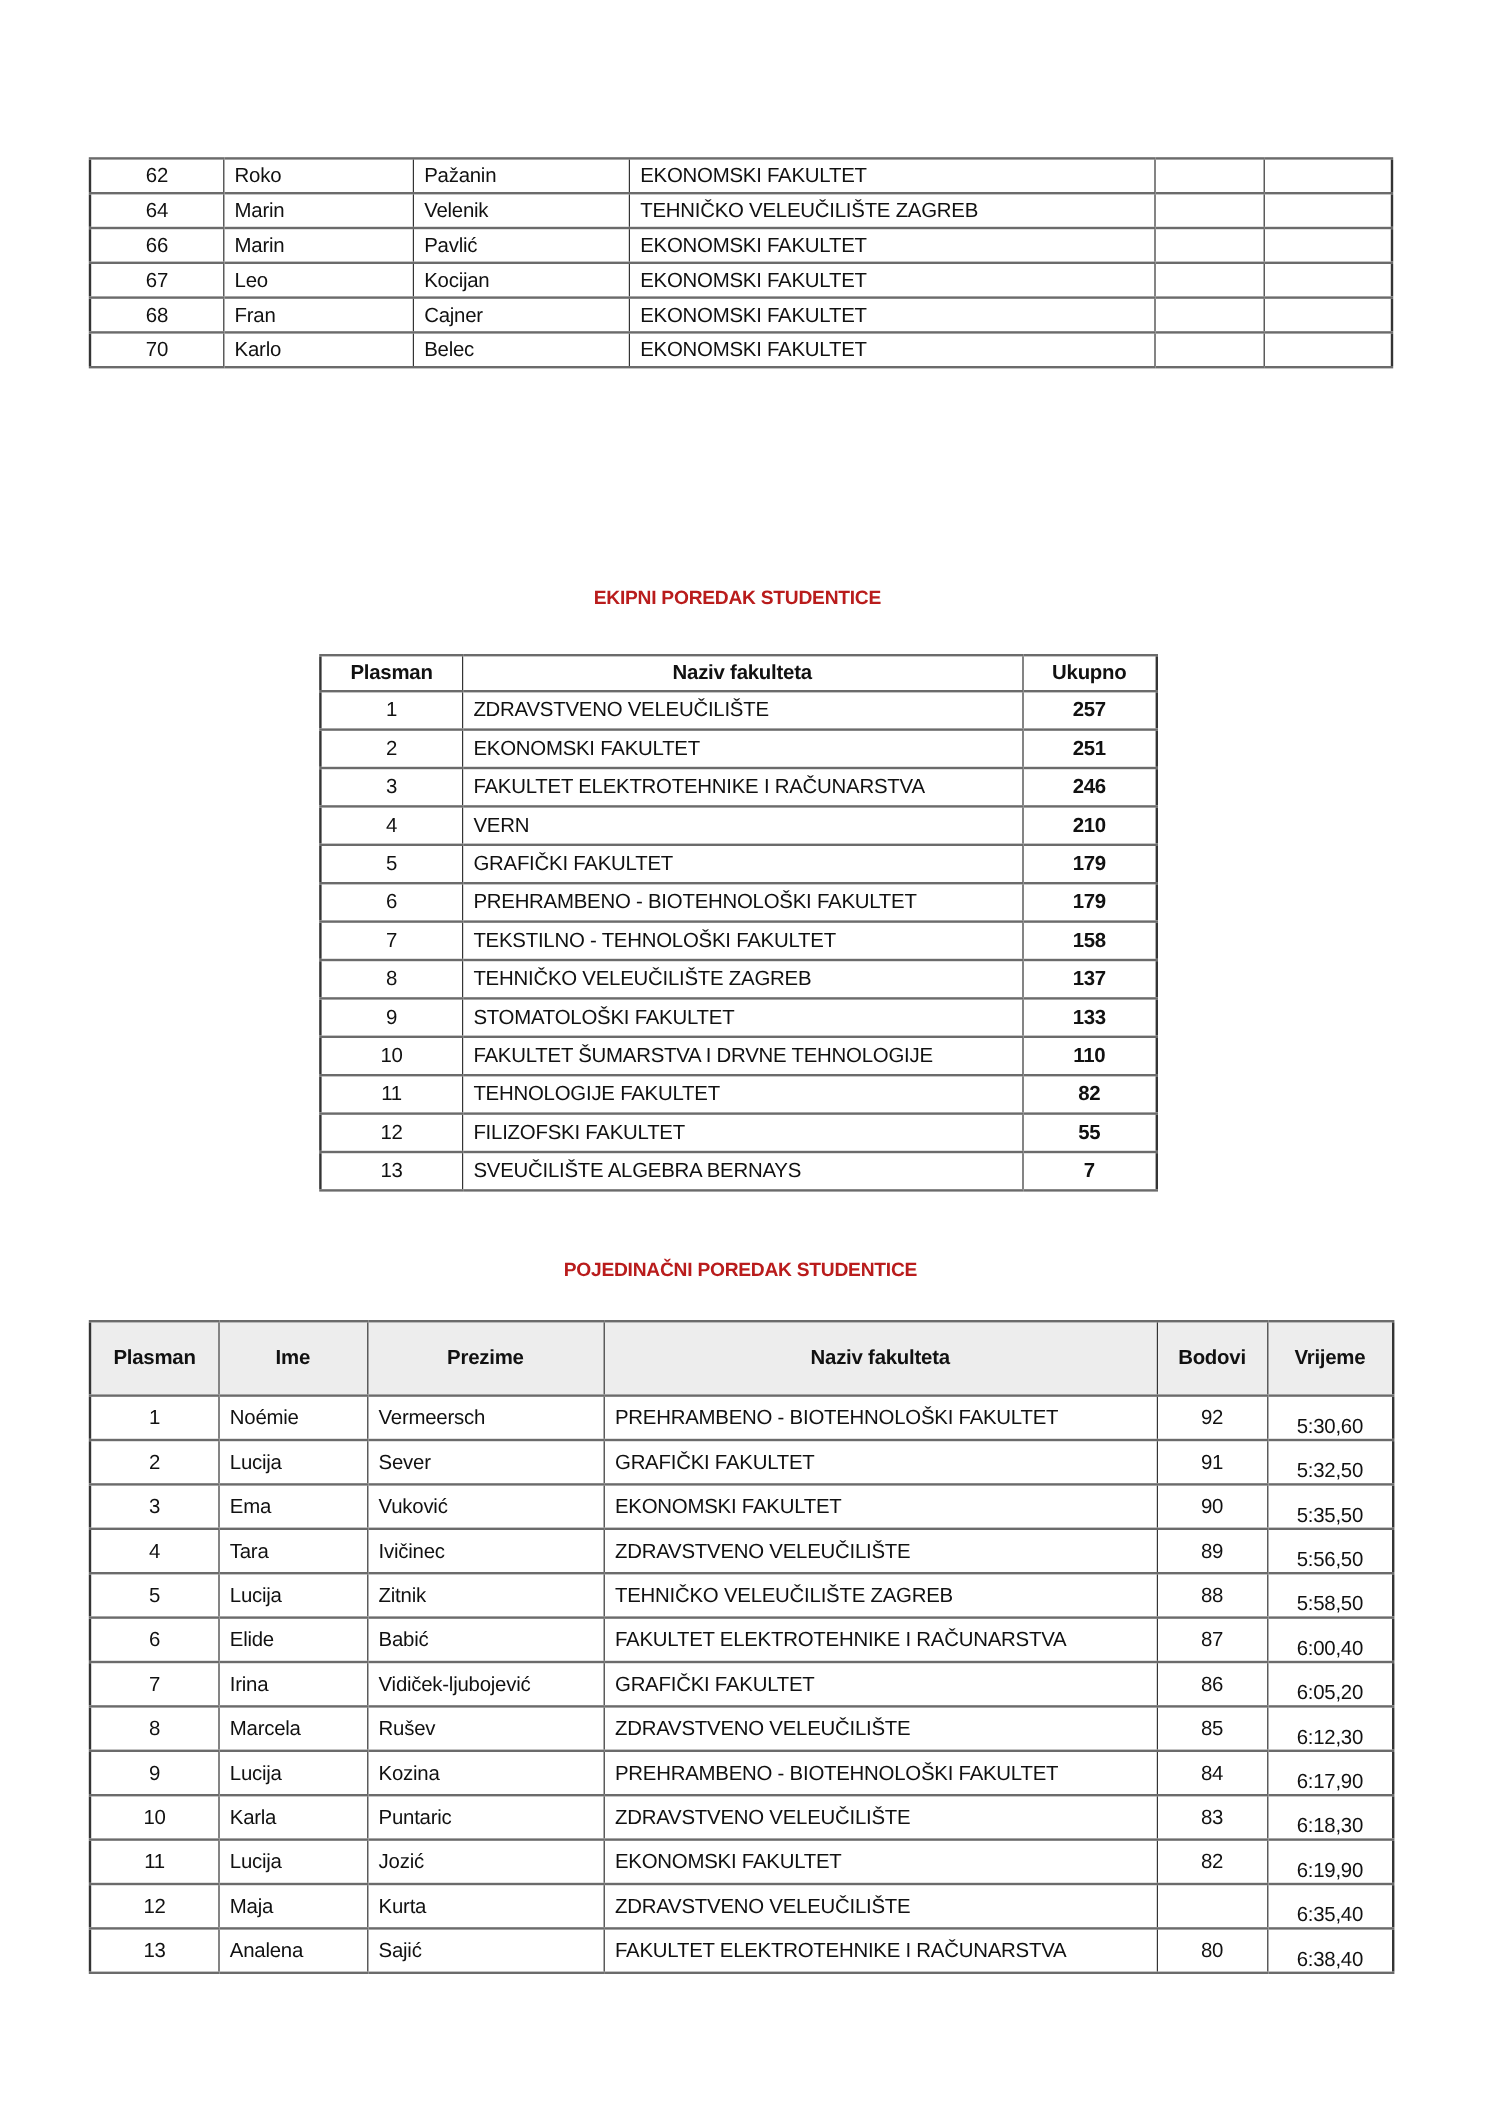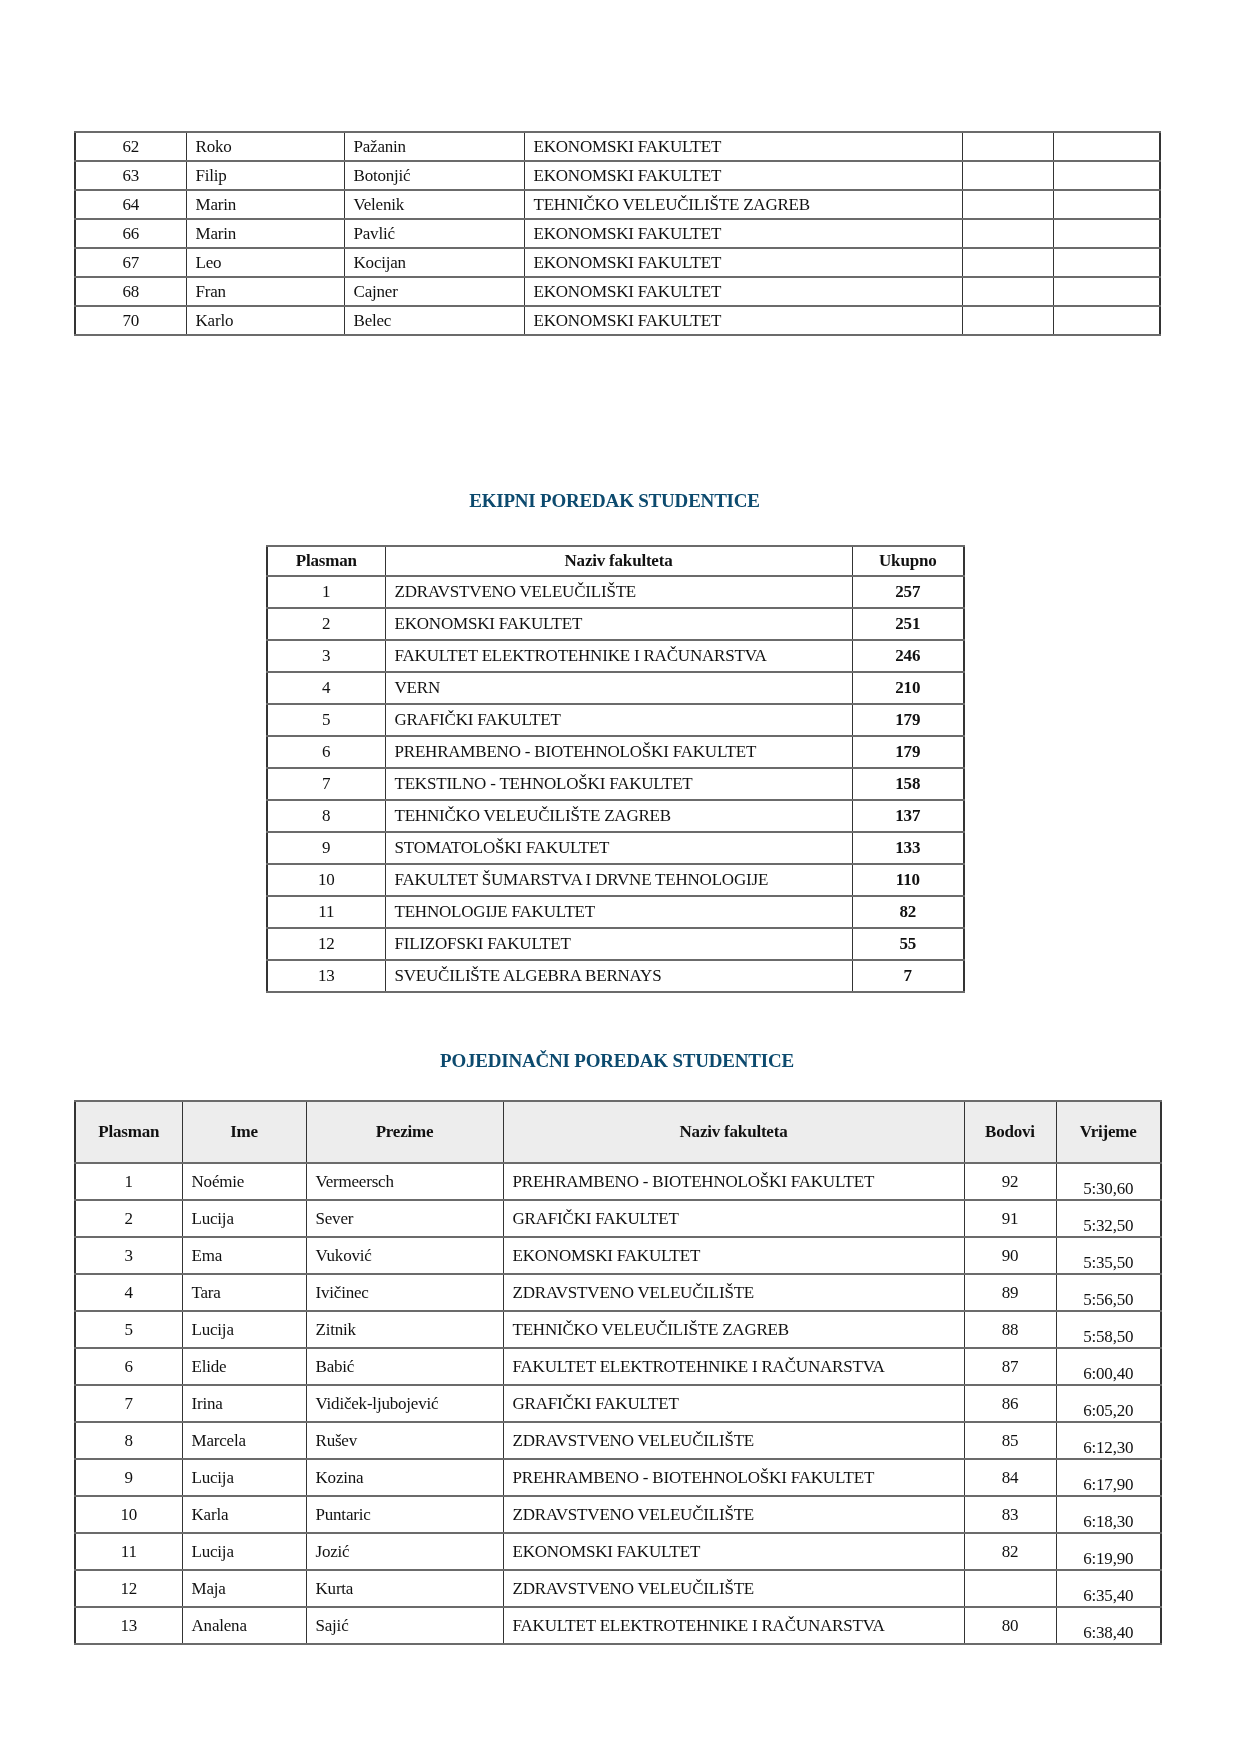--- a/index.html
+++ b/index.html
@@ -5,21 +5,21 @@
   html, body {
     margin: 0;
     padding: 0;
     background: #ffffff;
   }
   .page {
     position: relative;
     width: 1175px;
     height: 1755px;
     background: #ffffff;
-    font-family: Liberation Serif, serif;
+    font-family: Liberation Sans, sans-serif;
     color: #111111;
     overflow: hidden;
   }
   table {
     position: absolute;
     border-collapse: collapse;
     table-layout: fixed;
     border: 2px solid #343434;
   }
   td, th {
@@ -32,24 +32,24 @@
     letter-spacing: -0.2px;
     white-space: nowrap;
     overflow: hidden;
     vertical-align: middle;
     font-weight: normal;
     text-align: left;
   }
   .doc-title {
     position: absolute;
     text-align: center;
-    font-size: 19px;
+    font-size: 16px;
     font-weight: bold;
     letter-spacing: -0.2px;
-    color: #0c4a6e;
+    color: #b91c1c;
   }
   
   .t1 { left: 74px; top: 131px; width: 1085px; }
   .t1 tbody tr { height: 29px; }
   .t1 td:nth-child(1) { text-align: center; }
   
   .t2 { left: 266px; top: 545px; width: 697px; }
   .t2 thead tr { height: 30px; }
   .t2 tbody tr { height: 32px; }
   .t2 th { font-weight: bold; text-align: center; }
@@ -83,28 +83,20 @@
     <tbody>
         <tr>
           <td>62</td>
           <td>Roko</td>
           <td>Pažanin</td>
           <td>EKONOMSKI FAKULTET</td>
           <td></td>
           <td></td>
         </tr>
         <tr>
-          <td>63</td>
-          <td>Filip</td>
-          <td>Botonjić</td>
-          <td>EKONOMSKI FAKULTET</td>
-          <td></td>
-          <td></td>
-        </tr>
-        <tr>
           <td>64</td>
           <td>Marin</td>
           <td>Velenik</td>
           <td>TEHNIČKO VELEUČILIŠTE ZAGREB</td>
           <td></td>
           <td></td>
         </tr>
         <tr>
           <td>66</td>
           <td>Marin</td>

